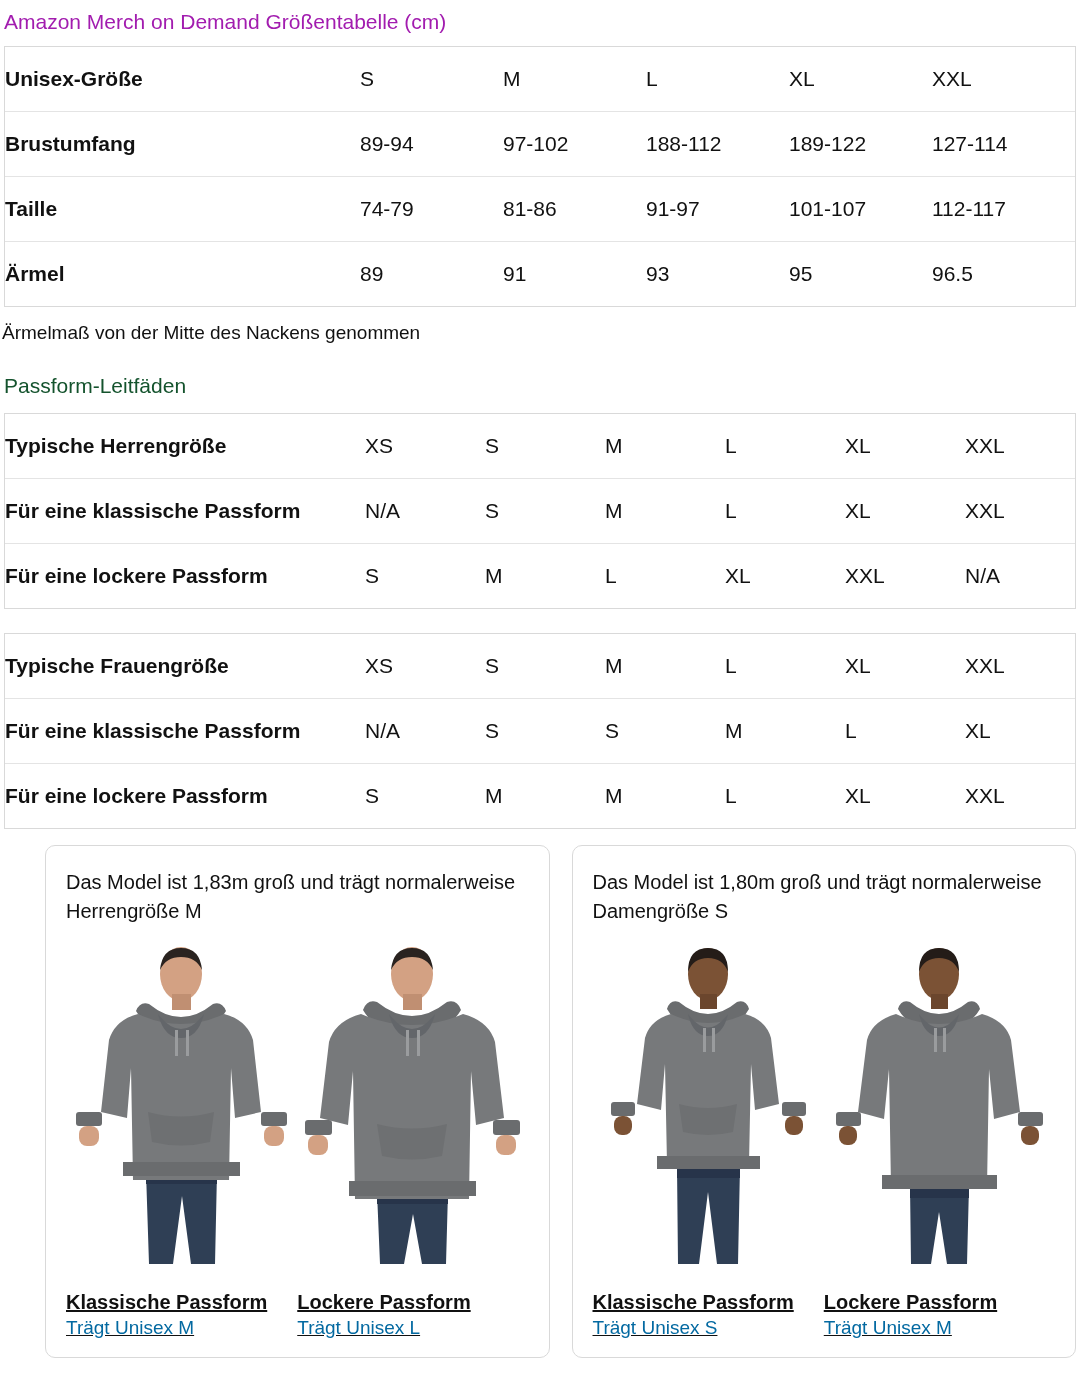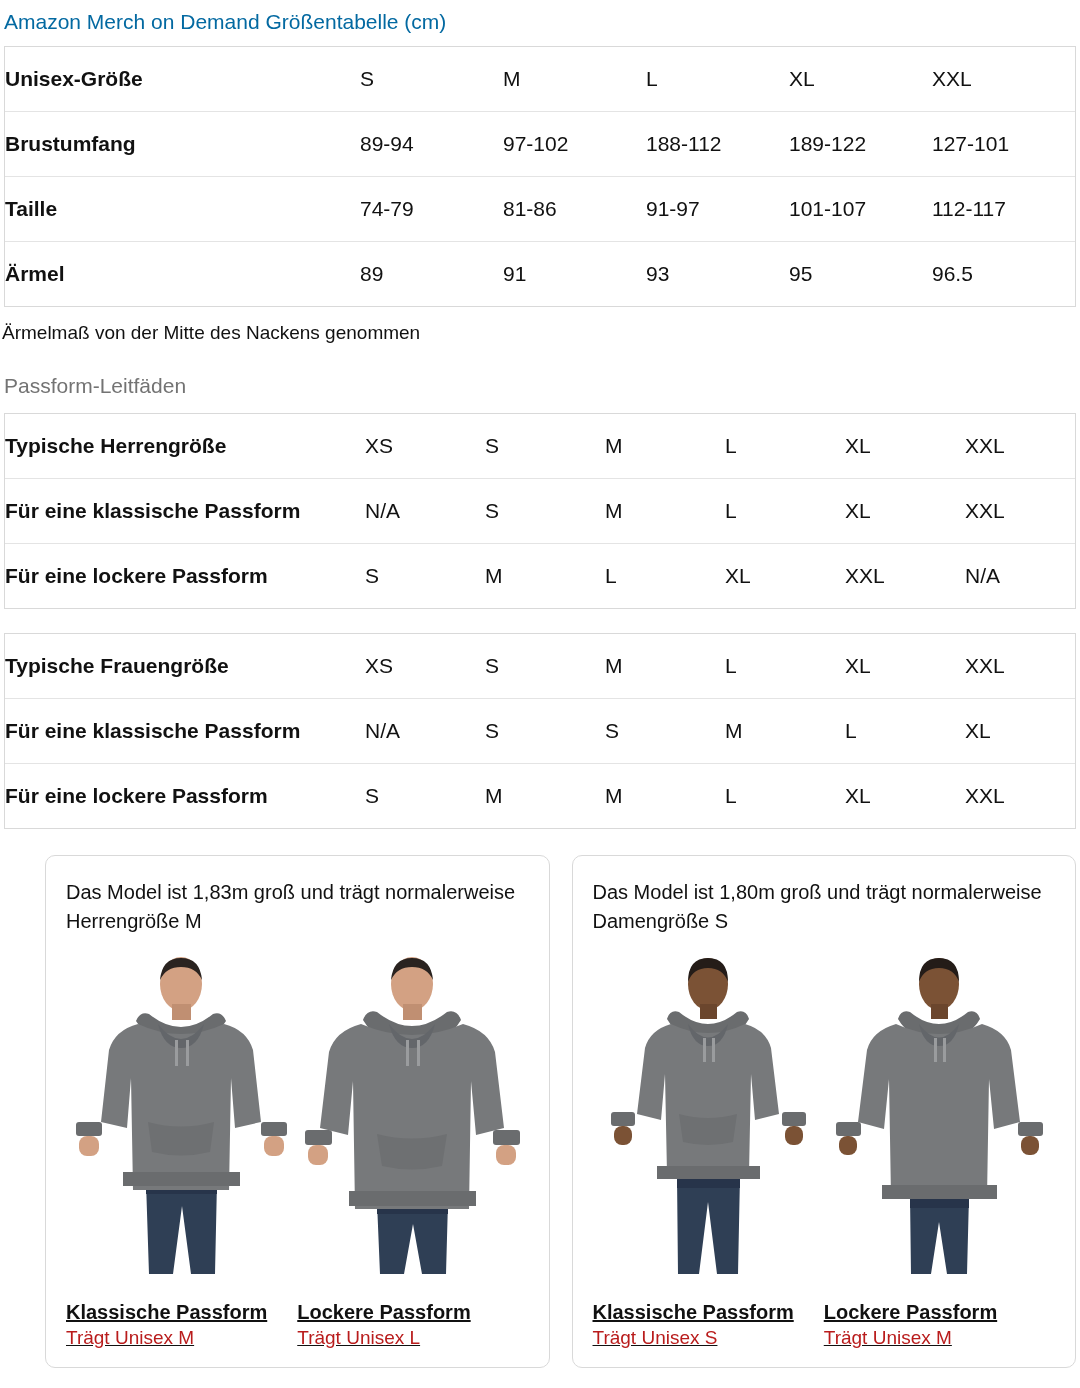--- a/index.html
+++ b/index.html
@@ -15,21 +15,21 @@
     -webkit-font-smoothing: antialiased;
   }
   .page {
     width: 1080px;
     box-sizing: border-box;
     padding: 0 0 4px 0;
   }
   .intro-title {
     font-size: 21px;
     line-height: 28px;
-    color: #0369a1;
+    color: #a21caf;
     padding: 8px 0 10px 4px;
   }
   
   .card {
     border: 1px solid #d9d9d9;
     border-radius: 0;
     margin: 0 4px 0 4px;
     overflow: hidden;
   }
   table.size-table {
@@ -66,31 +66,31 @@
 
   .note {
     font-size: 19px;
     line-height: 24px;
     color: #111111;
     padding: 14px 0 10px 2px;
   }
   .section-label {
     font-size: 21px;
     line-height: 26px;
-    color: #737373;
+    color: #14532d;
     padding: 18px 0 14px 4px;
   }
   .gap {
     height: 24px;
   }
   
   .models-row {
     display: flex;
     gap: 22px;
-    margin: 26px 4px 0 4px;
+    margin: 16px 4px 0 4px;
     padding-left: 41px;
   }
   .model-card {
     flex: 1 1 0;
     border: 1px solid #d9d9d9;
     border-radius: 10px;
     padding: 22px 20px 16px 20px;
     box-sizing: border-box;
   }
   .model-caption {
@@ -116,21 +116,21 @@
   .fig-title {
     font-size: 20px;
     font-weight: bold;
     line-height: 26px;
     margin-top: 10px;
     color: #111111;
   }
   .fig-sub {
     font-size: 19px;
     line-height: 26px;
-    color: #b91c1c;
+    color: #0369a1;
   }
 </style>
 </head>
 <body>
 
 <div class="page">
 
   <div class="intro-title">Amazon Merch on Demand Größentabelle (cm)</div>
 
   <div class="card">
@@ -143,21 +143,21 @@
           <td class="val">L</td>
           <td class="val">XL</td>
           <td class="val">XXL</td>
         </tr>
         <tr>
           <td class="rowhead">Brustumfang</td>
           <td class="val">89-94</td>
           <td class="val">97-102</td>
           <td class="val">188-112</td>
           <td class="val">189-122</td>
-          <td class="val">127-101</td>
+          <td class="val">127-114</td>
         </tr>
         <tr>
           <td class="rowhead">Taille</td>
           <td class="val">74-79</td>
           <td class="val">81-86</td>
           <td class="val">91-97</td>
           <td class="val">101-107</td>
           <td class="val">112-117</td>
         </tr>
         <tr>

